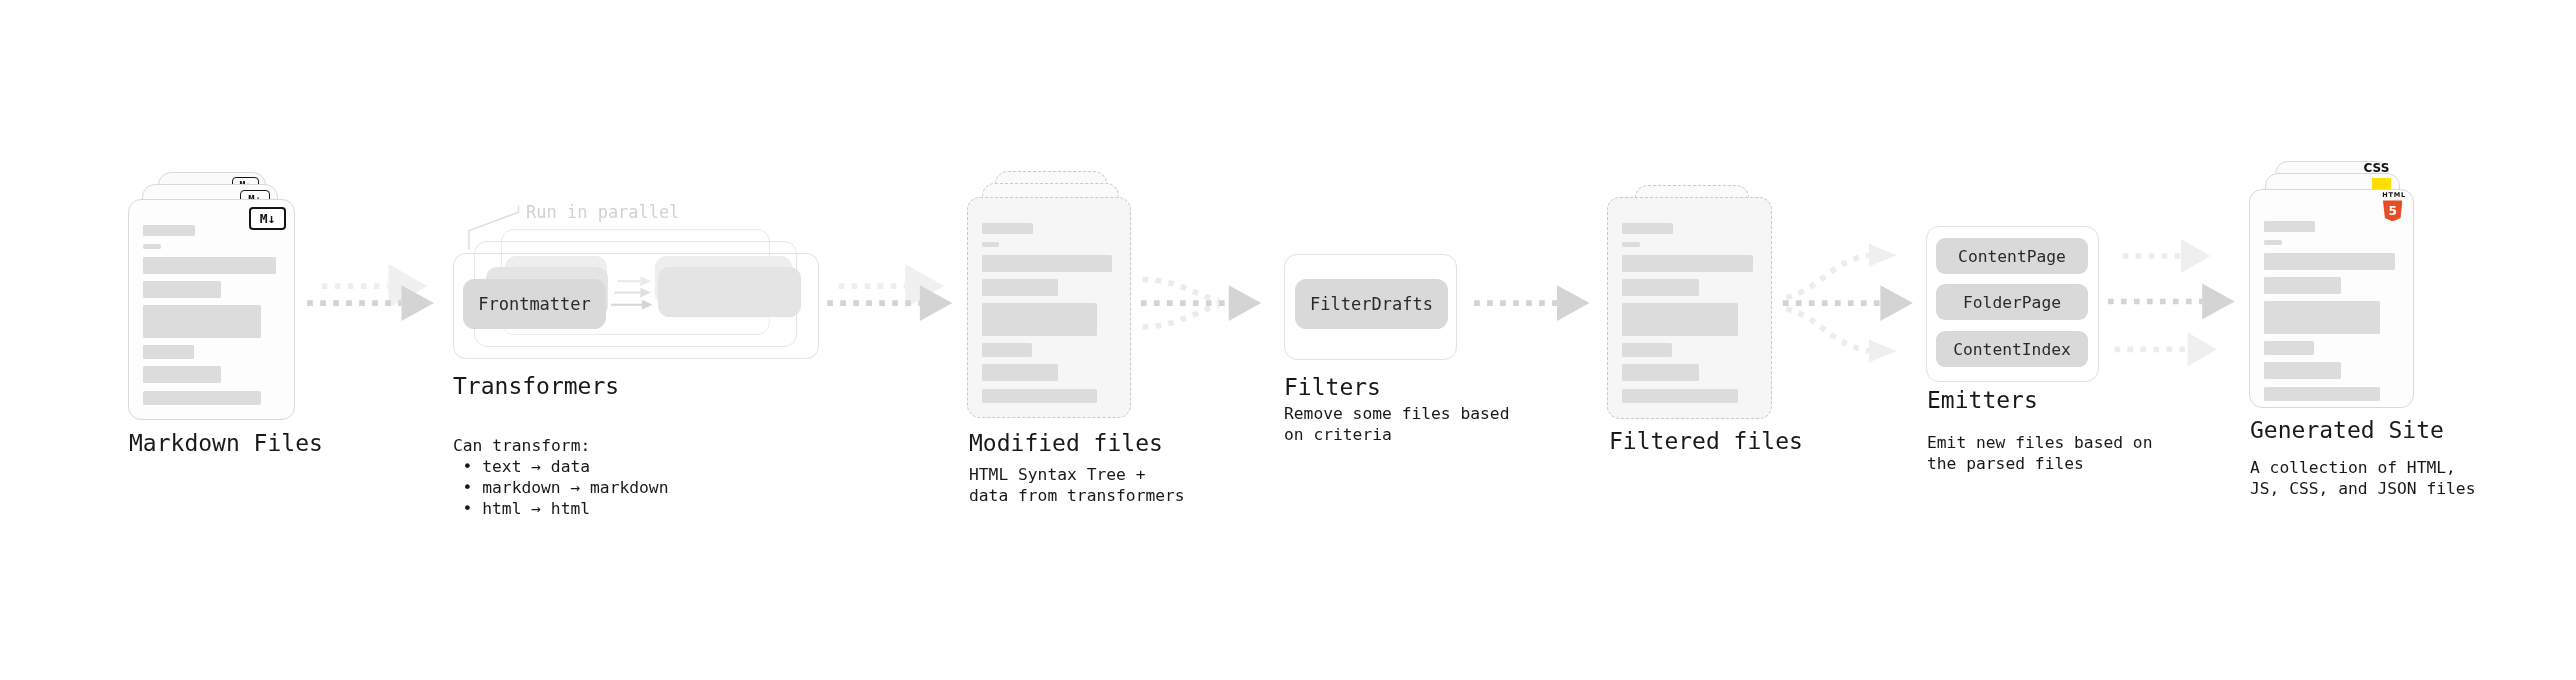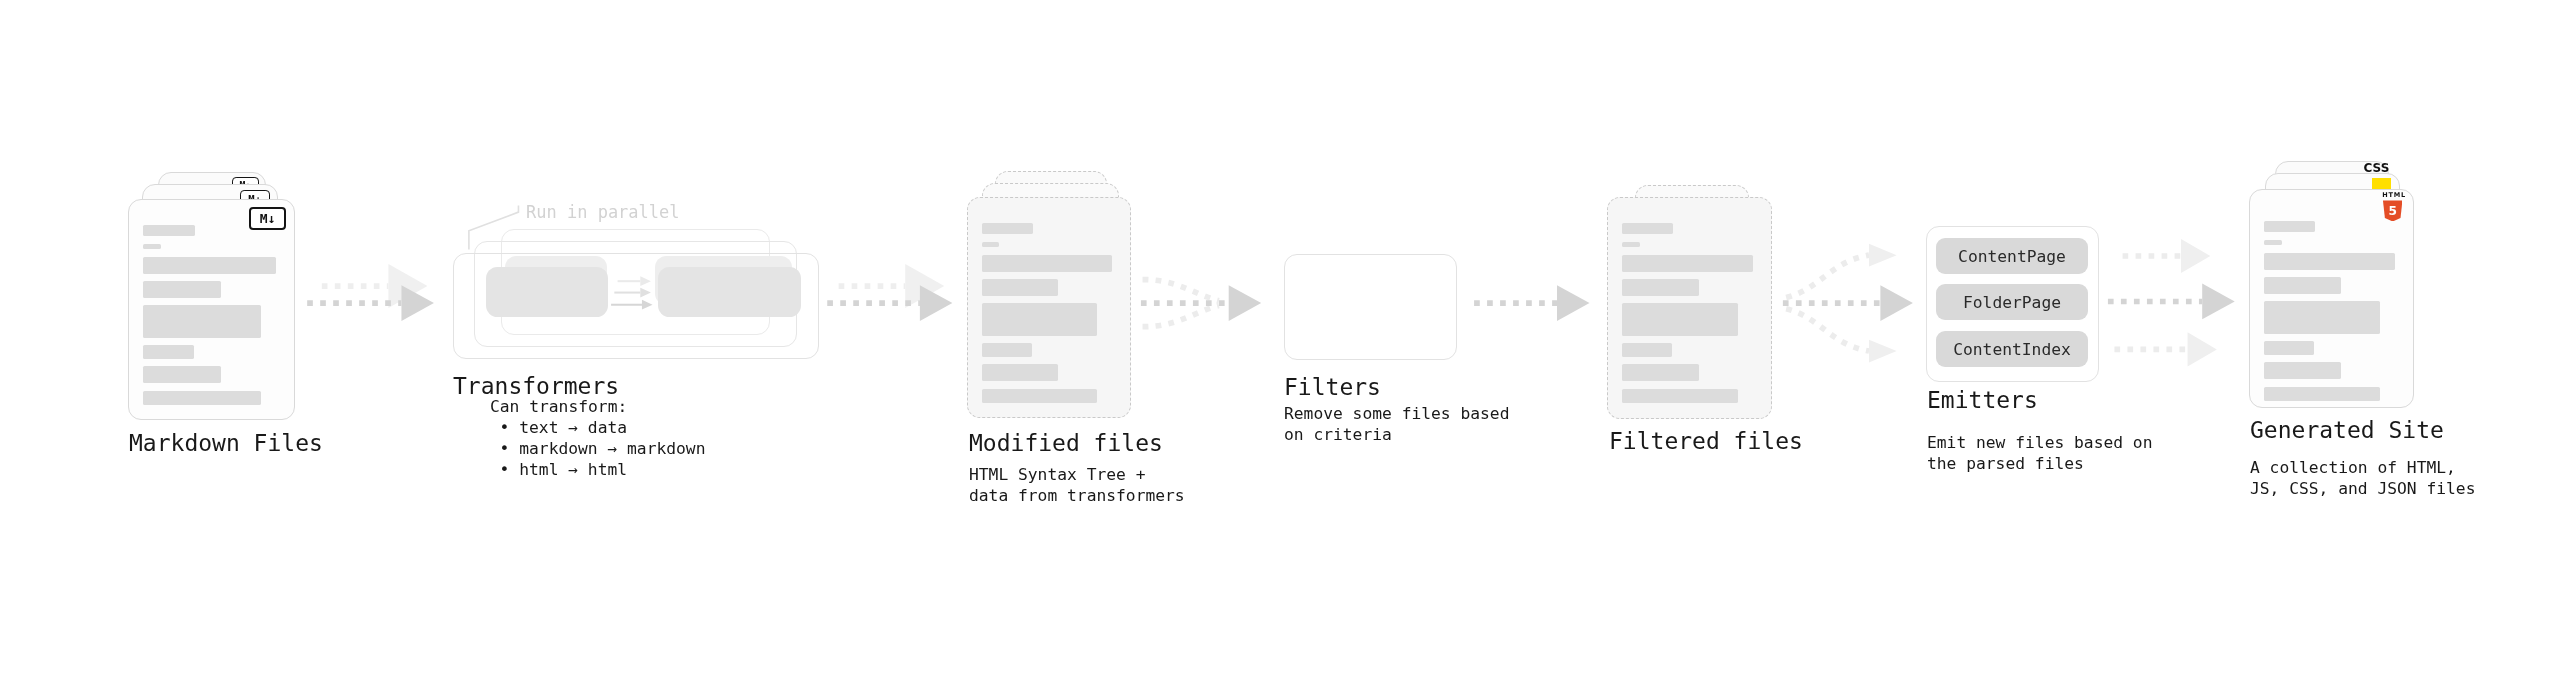--- a/index.html
+++ b/index.html
@@ -154,26 +154,27 @@
   <div class="h1" style="left:129px;top:431px;">Markdown Files</div>
 
   <div class="note" style="left:526px;top:203px;">Run in parallel</div>
 
   <div class="frame f-back" style="left:501px;top:229px;width:269px;height:106px;"></div>
   <div class="frame f-mid" style="left:474px;top:241px;width:323px;height:106px;"></div>
   <div class="frame" style="left:453px;top:253px;width:366px;height:106px;"></div>
 
   <div class="pill l3" style="left:505px;top:256px;width:102px;height:49px;"></div>
   <div class="pill l2" style="left:486px;top:267px;width:122px;height:50px;"></div>
+  <div class="pill" style="left:463px;top:279px;width:143px;height:50px;">Frontmatter</div>
 
   <div class="pill l3" style="left:655px;top:256px;width:137px;height:49px;"></div>
   <div class="pill l2" style="left:658px;top:267px;width:143px;height:50px;"></div>
 
   <div class="h1" style="left:453px;top:374px;">Transformers</div>
-  <div class="caption" style="left:453px;top:396px;margin-left:37px;">
+  <div class="caption" style="left:453px;top:435px;">
     <div>Can transform:</div>
     <div class="bullet" style="padding-left:21px;">text → data</div>
     <div class="bullet" style="padding-left:21px;">markdown → markdown</div>
     <div class="bullet" style="padding-left:21px;">html → html</div>
   </div>
 
   <div class="doc dashed backer" style="left:995px;top:171px;width:112px;height:175px;"></div>
   <div class="doc dashed back" style="left:982px;top:183px;width:137px;height:203px;"></div>
   <div class="doc dashed" style="left:967px;top:197px;width:164px;height:221px;">
     <div class="bars">
@@ -187,20 +188,21 @@
         <i style="width:86%;height:14px"></i>
     </div>
   </div>
   <div class="h1" style="left:969px;top:431px;">Modified files</div>
   <div class="caption" style="left:969px;top:464px;">
     <div>HTML Syntax Tree +</div>
     <div>data from transformers</div>
   </div>
 
   <div class="frame fill" style="left:1284px;top:254px;width:173px;height:106px;"></div>
+  <div class="pill" style="left:1295px;top:279px;width:153px;height:50px;">FilterDrafts</div>
   <div class="h1" style="left:1284px;top:375px;">Filters</div>
   <div class="caption" style="left:1284px;top:403px;">
     <div>Remove some files based</div>
     <div>on criteria</div>
   </div>
 
   <div class="doc dashed back" style="left:1635px;top:185px;width:114px;height:187px;"></div>
   <div class="doc dashed" style="left:1607px;top:197px;width:165px;height:222px;">
     <div class="bars">
       <i style="width:38%;height:11.4px"></i>

